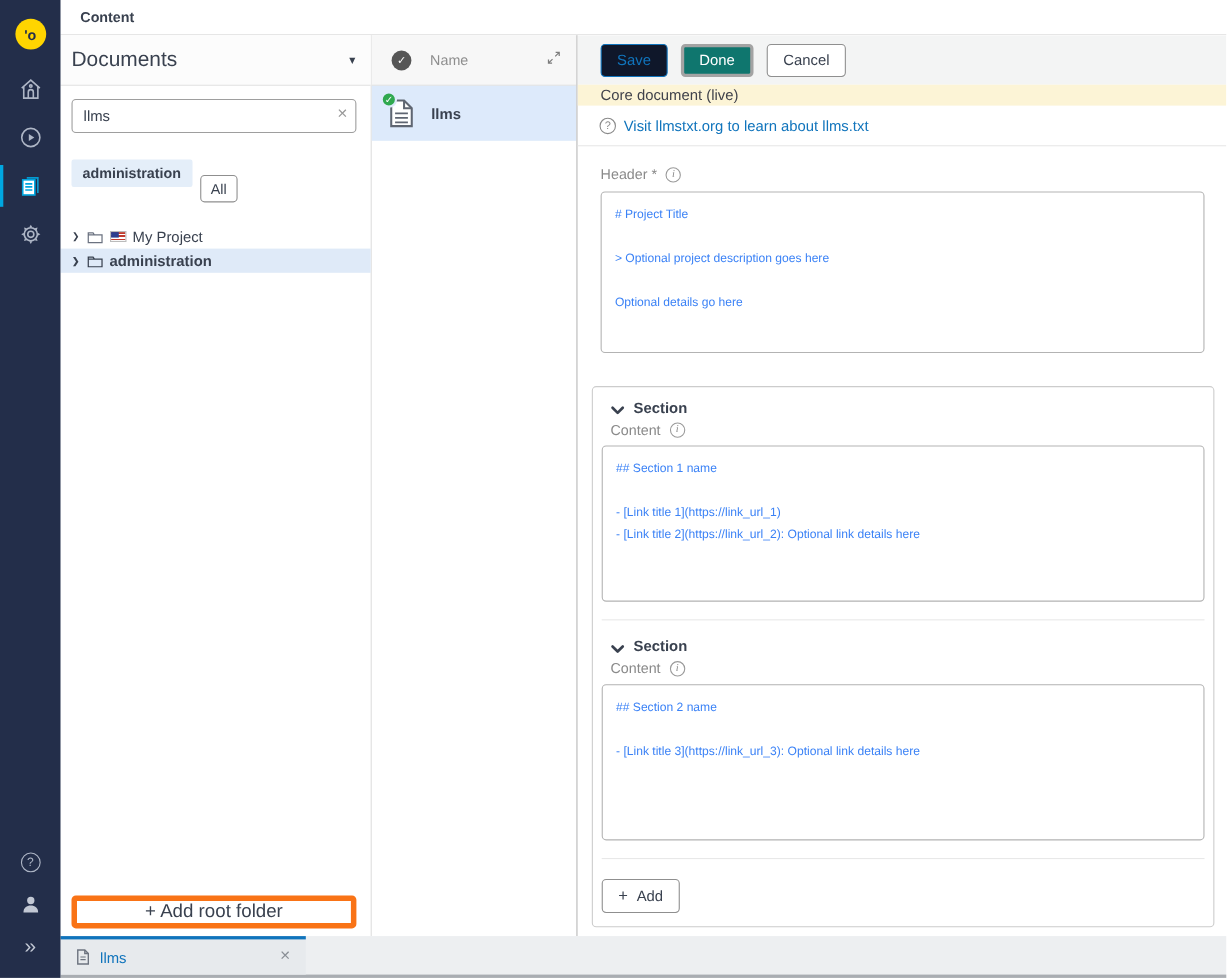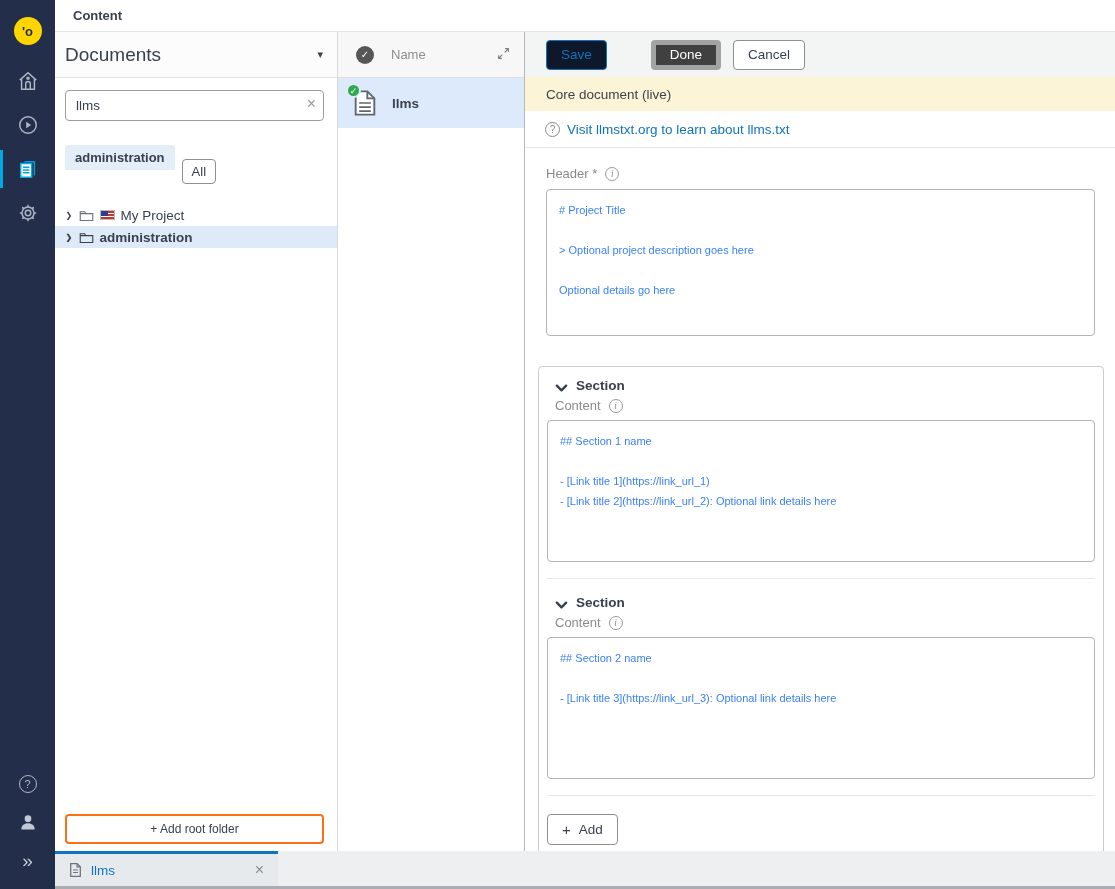--- a/index.html
+++ b/index.html
@@ -44,21 +44,21 @@
   .chip-all { background:#fff; border:1px solid #8f8f8f; border-radius:4px; color:#39414f;
     font-size:13px; padding:4px 9px;margin-top:29px; }
   .tree { margin-top:20px; }
   .tree-row { height:22px; display:flex; align-items:center; gap:6px; padding-left:10px; font-size:13.5px; color:#39414f; }
   .tree-row.selected { background:#dfeaf8; font-weight:bold; }
   .tw-chev { font-size:9px; color:#39414f; transform:scale(0.9); }
   .flag { width:15px; height:10px; position:relative; display:inline-block;
     background:repeating-linear-gradient(#c0392b 0 1.5px,#fff 1.5px 3px); border:0.5px solid #bbb; }
   .flag::before { content:""; position:absolute; left:0; top:0; width:7px; height:5px; background:#2c3e8f; }
   .add-root { position:absolute; left:10px; right:13px; bottom:7px; height:30px; background:#fff;
-    border:2px solid #f97316; border-radius:4px; font-size:12px; color:#39414f;
+    border:5px solid #f97316; border-radius:4px; font-size:17px; color:#39414f;
     display:flex; align-items:center; justify-content:center; cursor:pointer; font-family:inherit; }
 
   
   .list { position:absolute; left:338px; top:32px; width:186px; bottom:38px; background:#fff; }
   .list-header { height:46px; background:#f7f7f7; border-bottom:1px solid #e0e0e0;
     display:flex; align-items:center; padding:0 14px 0 18px; }
   .sel-circle { width:18px; height:18px; border-radius:50%; background:#565656; color:#fff;
     display:flex; align-items:center; justify-content:center; font-size:10px; }
   .list-colname { font-size:13px; color:#8e8e8e; margin-left:17px; flex:1; }
   .expand-icon { color:#7d7d7d; }
@@ -70,23 +70,23 @@
     background:#2fa84f; border:2px solid #ddeafb; color:#fff; font-size:9px;
     display:flex; align-items:center; justify-content:center; }
   .list-row-label { font-size:13.5px; font-weight:bold; color:#39414f; }
 
   
   .editor { position:absolute; left:524px; top:32px; right:0; bottom:38px; background:#fff;
     border-left:1px solid #b8b8b8; overflow:hidden; }
   .toolbar { height:45px; background:#f3f4f4; display:flex; align-items:center; gap:12px; padding-left:21px; }
   .btn { height:30px; border-radius:4px; font-size:13.5px; padding:0 14px; cursor:pointer; font-family:inherit; }
   .btn-save { background:#0f172a; border:1px solid #1074bc; color:#1074bc; }
-  .btn-done { background:#404040; border:5px solid #a3a3a3; color:#fff;margin-left:32px; }
+  .btn-done { background:#0f766e; border:3px solid #a3a3a3; color:#fff; }
   .btn-cancel { background:#fff; border:1px solid #8f8f8f; color:#39414f; }
-  .banner { height:34px; background:#fcf4d6; display:flex; align-items:center; padding-left:21px;
+  .banner { height:19px; background:#fcf4d6; display:flex; align-items:center; padding-left:21px;
     font-size:13.5px; color:#40424b; }
   .link-row { height:37px; display:flex; align-items:center; gap:7px; padding-left:20px;
     border-bottom:1px solid #e8e8e8; }
   .q-circle { width:15px; height:15px; border-radius:50%; border:1px solid #8a8a8a; color:#8a8a8a;
     font-size:10px; display:flex; align-items:center; justify-content:center; flex:none; }
   .link-text { font-size:13.5px; color:#1074bc; text-decoration:none; cursor:pointer;text-align:right; }
   .editor-body { padding:18px 20px 0 21px; }
   .field-label { display:flex; align-items:center; gap:8px; font-size:13px; color:#8a8a8a; }
   .info-i { width:14px; height:14px; border-radius:50%; border:1px solid #9a9a9a; color:#8a8a8a;
     font-size:9.5px; font-style:italic; font-family:"Liberation Serif", serif;

